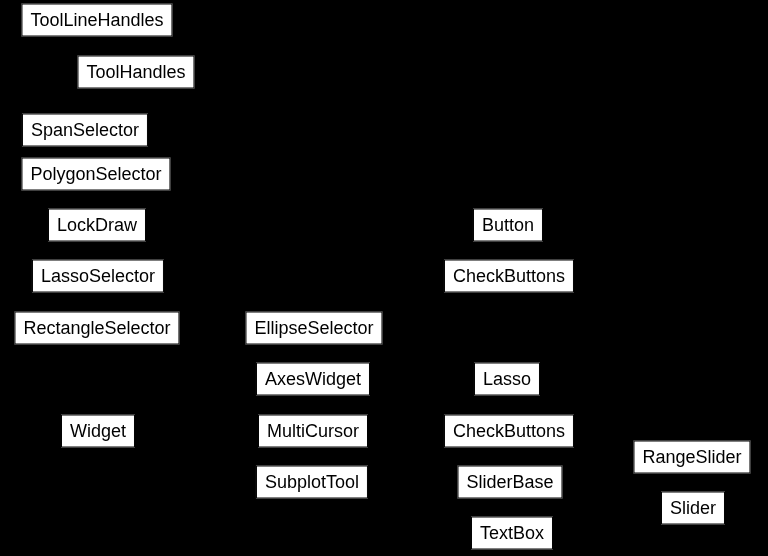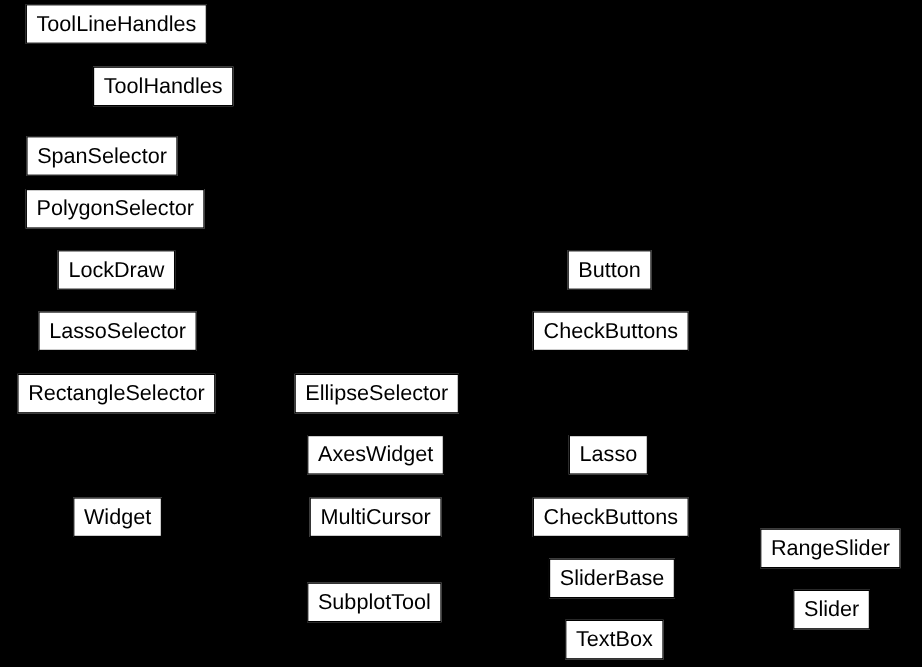--- a/index.html
+++ b/index.html
@@ -68,21 +68,21 @@
   <div class="node" id="n-toolHandles" style="left: 88px; top: 72px; margin-left: 48px;">ToolHandles</div>
   <div class="node" id="n-spanSelector" style="left: 85px; top: 130px;">SpanSelector</div>
   <div class="node" id="n-polygonSelector" style="left: 96px; top: 174px;">PolygonSelector</div>
   <div class="node" id="n-lockDraw" style="left: 97px; top: 225px;">LockDraw</div>
   <div class="node" id="n-lassoSelector" style="left: 98px; top: 276px;">LassoSelector</div>
   <div class="node" id="n-rectangleSelector" style="left: 97px; top: 328px;">RectangleSelector</div>
   <div class="node" id="n-widget" style="left: 98px; top: 431px;">Widget</div>
   <div class="node" id="n-ellipseSelector" style="left: 314px; top: 328px;">EllipseSelector</div>
   <div class="node" id="n-axesWidget" style="left: 313px; top: 379px;">AxesWidget</div>
   <div class="node" id="n-multiCursor" style="left: 313px; top: 431px;">MultiCursor</div>
-  <div class="node" id="n-subplotTool" style="left: 312px; top: 482px; margin-top: 20px;">SubplotTool</div>
+  <div class="node" id="n-subplotTool" style="left: 312px; top: 482px;">SubplotTool</div>
   <div class="node" id="n-checkButtons" style="left: 509px; top: 276px;">CheckButtons</div>
   <div class="node" id="n-button" style="left: 508px; top: 225px;">Button</div>
   <div class="node" id="n-lasso" style="left: 507px; top: 379px;">Lasso</div>
   <div class="node" id="n-radioButtons" style="left: 509px; top: 431px;">CheckButtons</div>
   <div class="node" id="n-sliderBase" style="left: 510px; top: 482px;">SliderBase</div>
   <div class="node" id="n-textBox" style="left: 512px; top: 533px;">TextBox</div>
   <div class="node" id="n-rangeSlider" style="left: 692px; top: 457px;">RangeSlider</div>
   <div class="node" id="n-slider" style="left: 693px; top: 508px;">Slider</div>
 </div>
 

